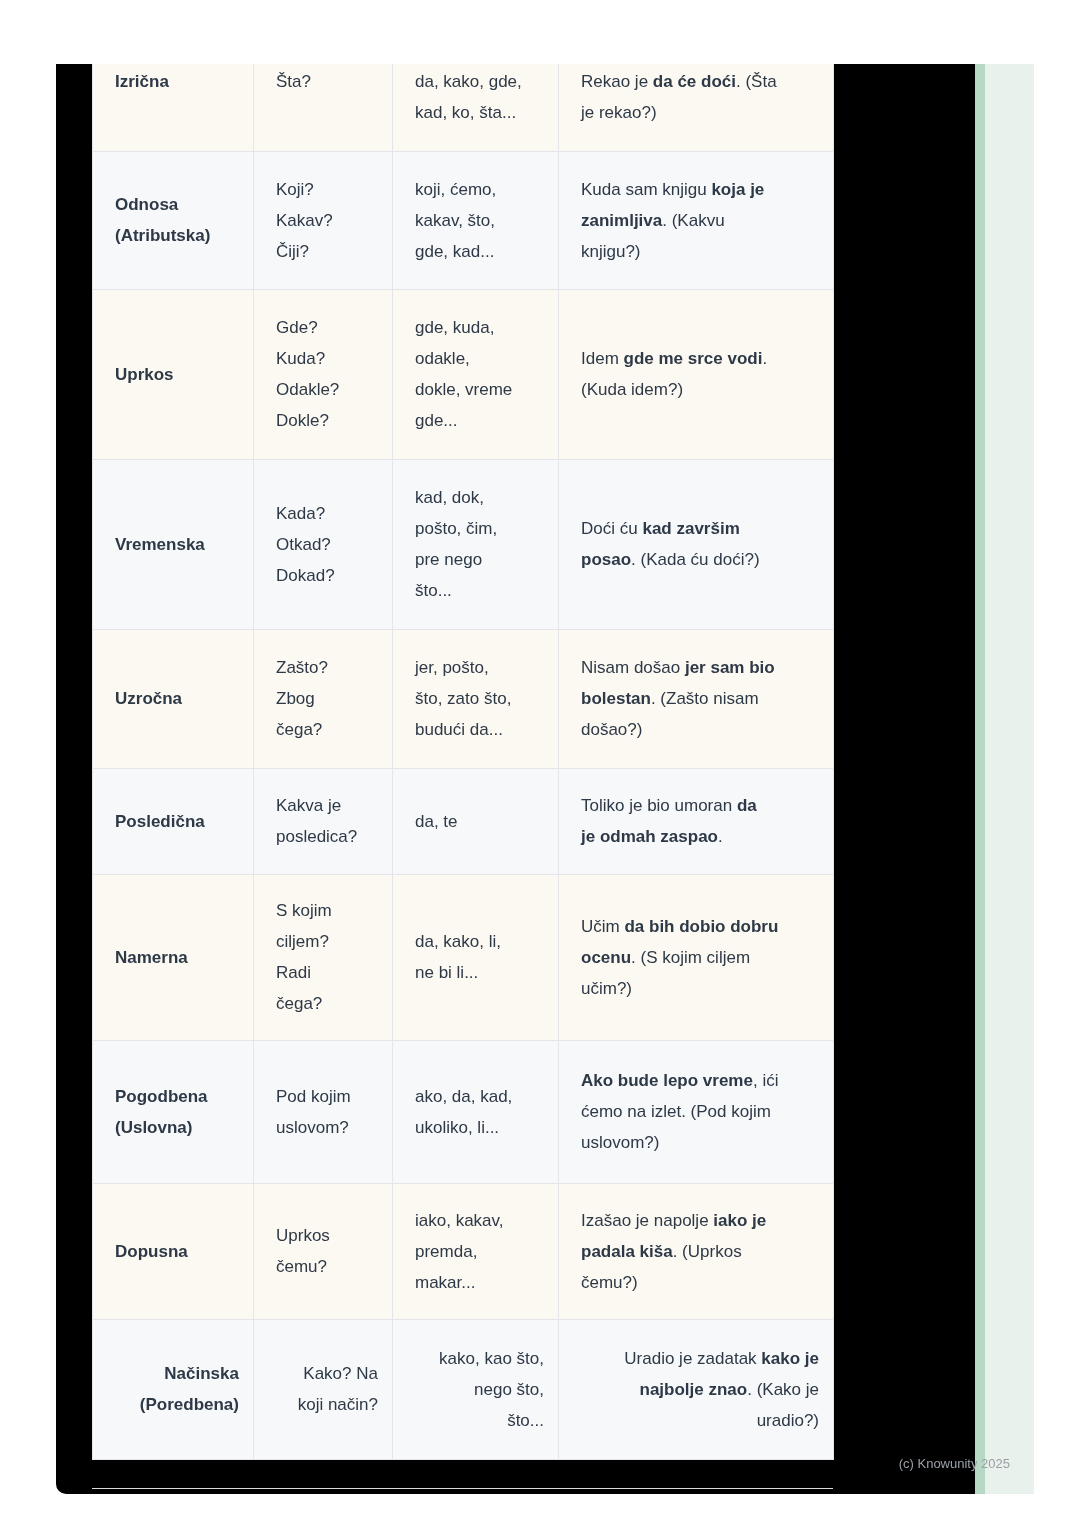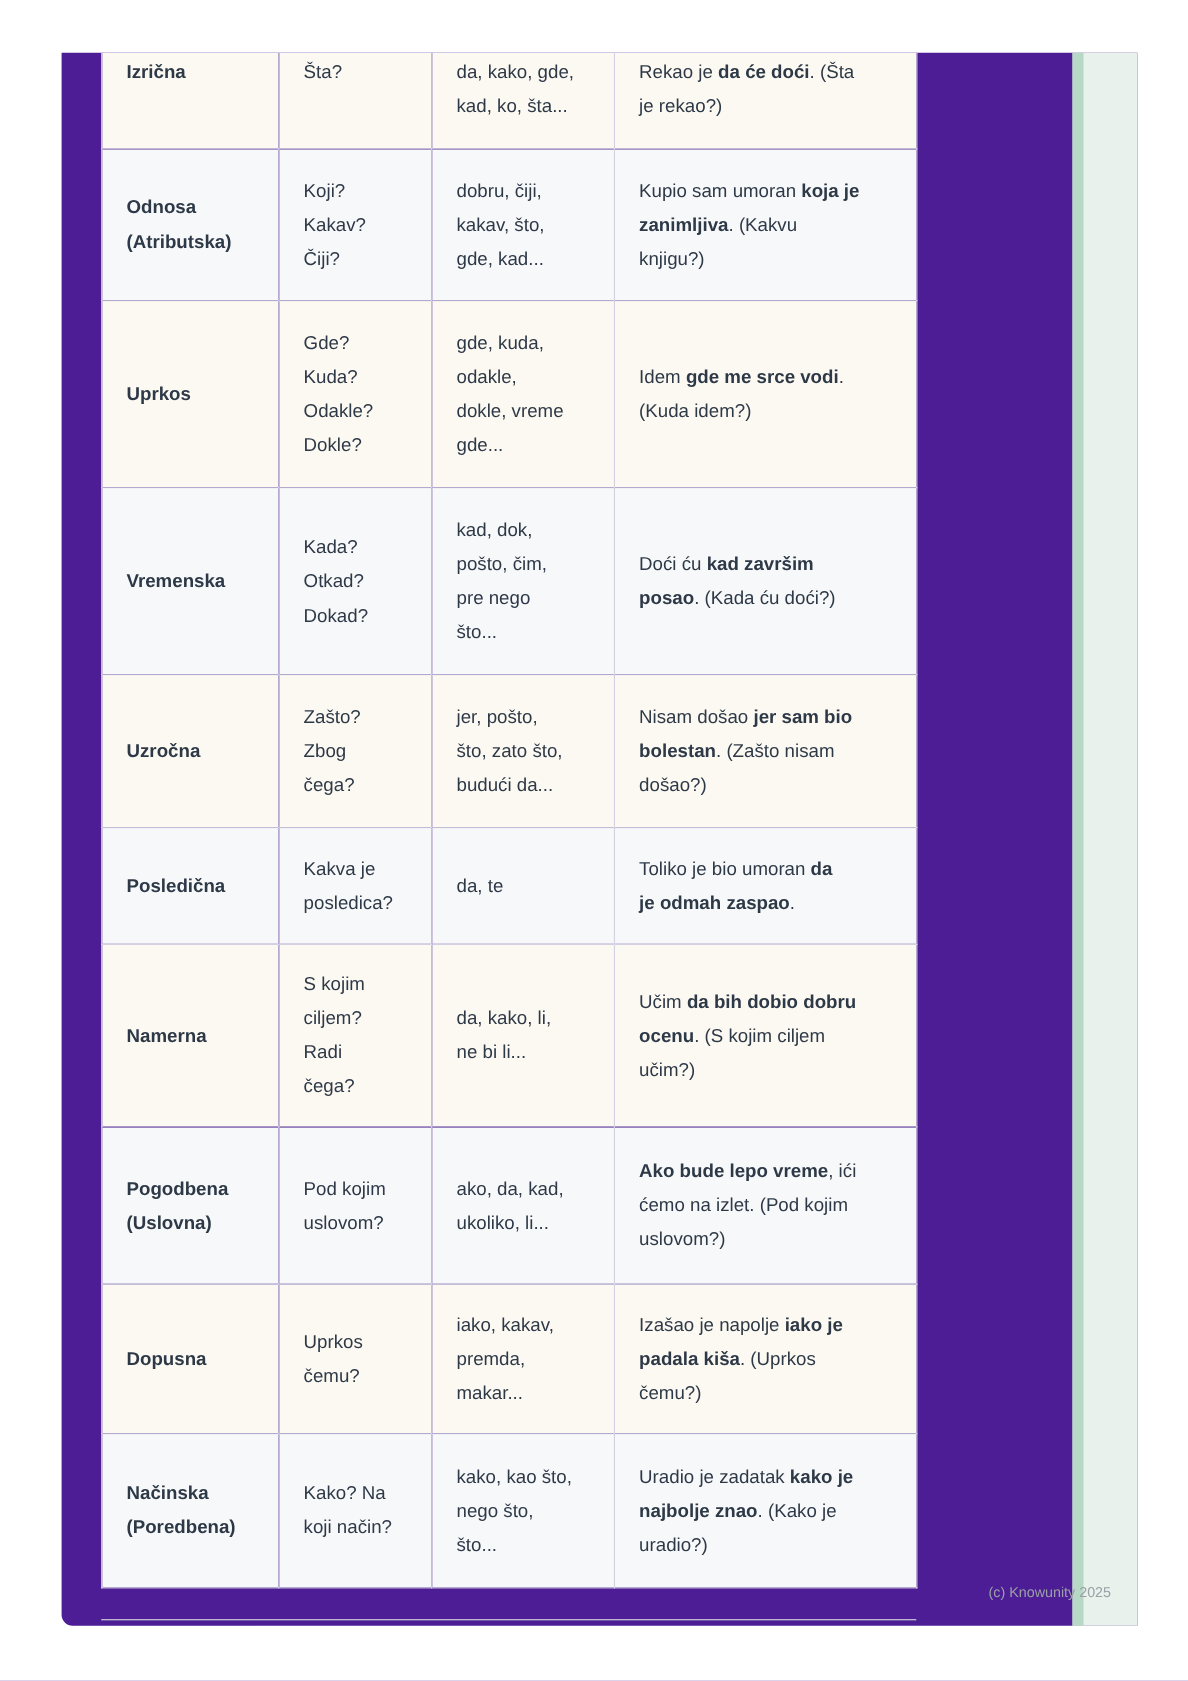--- a/index.html
+++ b/index.html
@@ -4,23 +4,23 @@
 <style>
   html,body{margin:0;padding:0;}
   body{
     width:1080px;height:1528px;
     background:#ffffff;
     font-family:"Liberation Sans","DejaVu Sans",sans-serif;
     position:relative;overflow:hidden;
     color:#2e3947;
   }
   .page{
-    position:absolute;left:56px;top:48px;
+    position:absolute;left:56px;top:64px;
     width:978px;height:1430px;
-    background:#4c1d95;
+    background:#000000;
     border-bottom-left-radius:10px;
   }
   .stripe{
     position:absolute;top:0;right:0;bottom:0;
     width:59px;
     background:#e9f1ec;
     border-left:10px solid #b6d8c4;
     box-sizing:border-box;
     z-index:1;
   }
@@ -81,24 +81,24 @@
             <td>da, kako, gde,
 kad, ko, šta...</td>
             <td><span>Rekao je </span><span class="b">da će doći</span><span>. (Šta
 je rekao?)</span></td>
           </tr>
           <tr style="height: 138px;">
             <td class="type">Odnosa (Atributska)</td>
             <td>Koji?
 Kakav?
 Čiji?</td>
-            <td>dobru, čiji,
+            <td>koji, ćemo,
 kakav, što,
 gde, kad...</td>
-            <td><span>Kupio sam umoran </span><span class="b">koja je
+            <td><span>Kuda sam knjigu </span><span class="b">koja je
 zanimljiva</span><span>. (Kakvu
 knjigu?)</span></td>
           </tr>
           <tr style="height: 170px;">
             <td class="type">Uprkos</td>
             <td>Gde?
 Kuda?
 Odakle?
 Dokle?</td>
             <td>gde, kuda,
@@ -166,21 +166,21 @@
             <td class="type">Dopusna</td>
             <td>Uprkos
 čemu?</td>
             <td>iako, kakav,
 premda,
 makar...</td>
             <td><span>Izašao je napolje </span><span class="b">iako je
 padala kiša</span><span>. (Uprkos
 čemu?)</span></td>
           </tr>
-          <tr style="height: 140px;">
+          <tr style="height: 140px; text-align: right;">
             <td class="type">Načinska (Poredbena)</td>
             <td>Kako? Na
 koji način?</td>
             <td>kako, kao što,
 nego što,
 što...</td>
             <td><span>Uradio je zadatak </span><span class="b">kako je
 najbolje znao</span><span>. (Kako je
 uradio?)</span></td>
           </tr>

